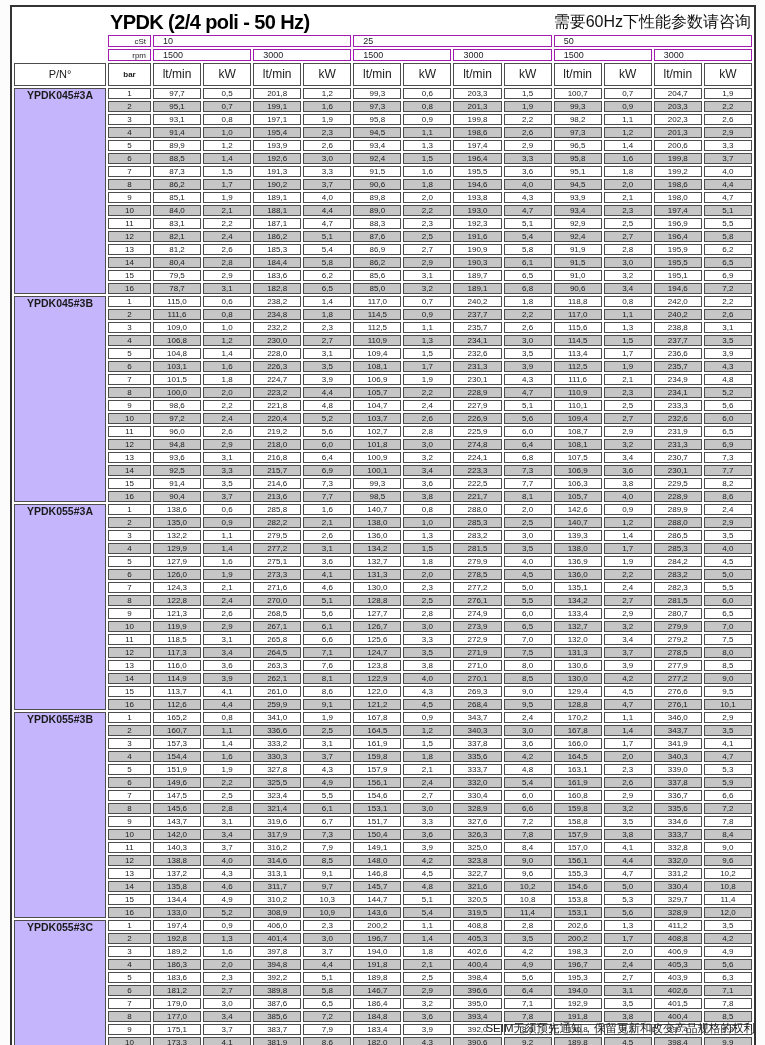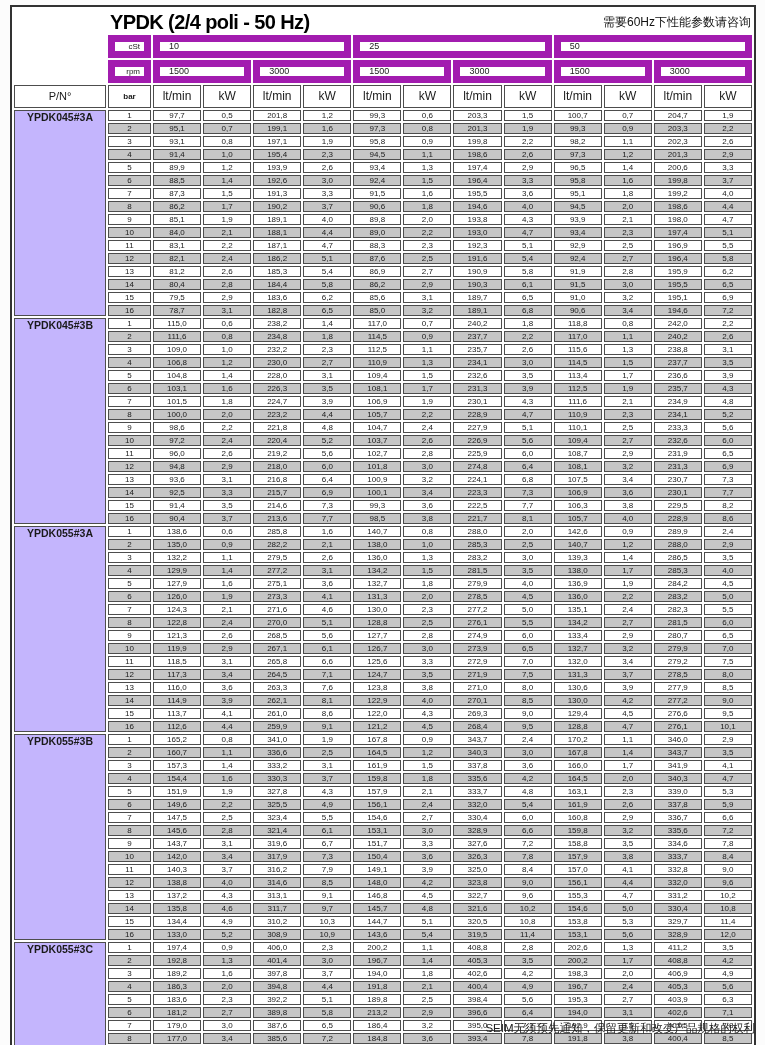--- a/index.html
+++ b/index.html
@@ -20,24 +20,24 @@
   }
   td { overflow:hidden; white-space:nowrap; font-size:8px; line-height:9px; }
 
   
   .title-cell { height:24px; border:none; vertical-align:bottom; }
   .title-wrap { display:flex; justify-content:space-between; align-items:center; }
   .title-text {
     font-size:20px; line-height:22px; font-weight:bold; letter-spacing:-0.6px;
     padding-left:96px; color:#000;
   }
-  .note-text { font-size:12px; line-height:14px; padding-right:1px; color:#111;margin-left:37px; }
+  .note-text { font-size:16px; line-height:14px; padding-right:1px; color:#111;margin-left:37px; }
 
   
-  .hdr td { height:12px; border:7px solid #a21caf; vertical-align:middle; }
+  .hdr td { height:12px; border:1px solid #a21caf; vertical-align:middle; }
   td.blank { border:none; background:transparent; }
   td.side-label { text-align:right; padding-right:4px; font-size:8px; color:#222; }
   td.group-val { text-align:left; padding-left:9px; font-size:9px; }
 
   
   .colhead td { height:23px; border:1px solid #4d4d4d; text-align:center; vertical-align:middle; }
   td.pn-head { font-size:11px; }
   td.bar-head { font-size:8px; font-weight:bold; }
   td.unit-head { font-size:12px;margin-left:32px; }
 
@@ -1162,21 +1162,21 @@
           <td class="val">2,7</td>
           <td class="val">403,9</td>
           <td class="val">6,3</td>
         </tr>
         <tr class="shade">
           <td class="bar">6</td>
           <td class="val">181,2</td>
           <td class="val">2,7</td>
           <td class="val">389,8</td>
           <td class="val">5,8</td>
-          <td class="val">213,2</td>
+          <td class="val">146,7</td>
           <td class="val">2,9</td>
           <td class="val">396,6</td>
           <td class="val">6,4</td>
           <td class="val">194,0</td>
           <td class="val">3,1</td>
           <td class="val">402,6</td>
           <td class="val">7,1</td>
         </tr>
         <tr>
           <td class="bar">7</td>

